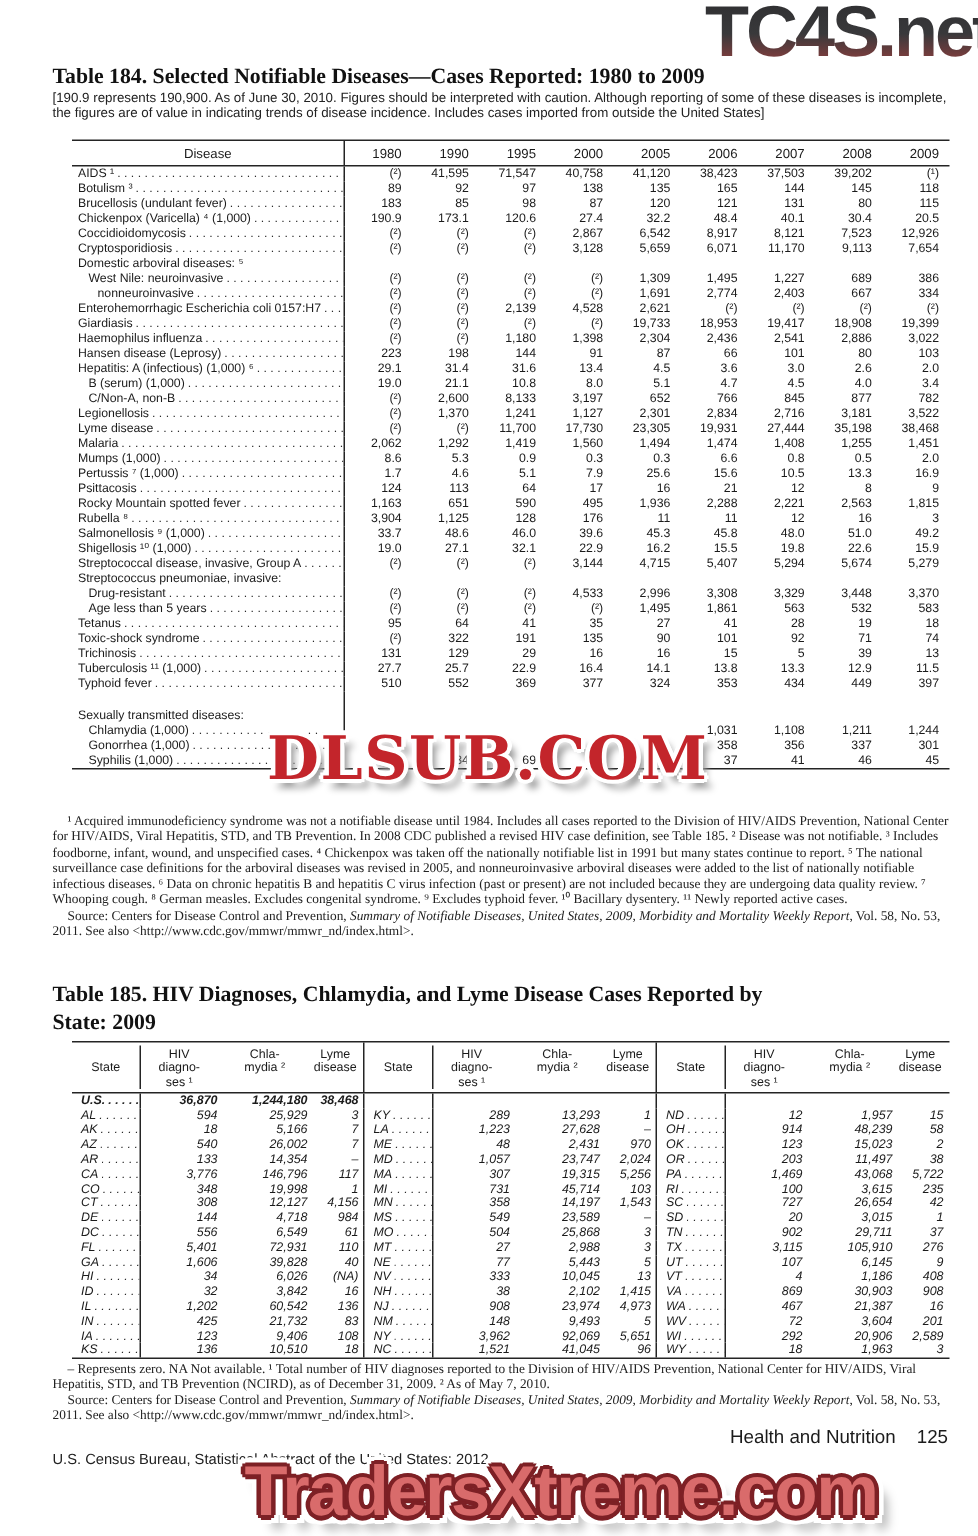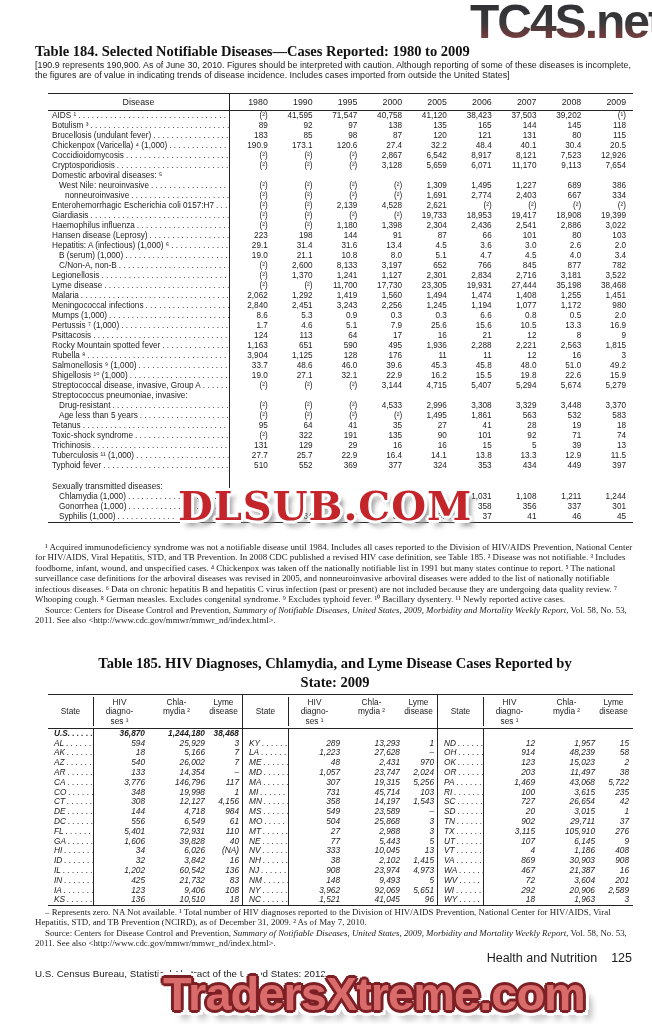--- a/index.html
+++ b/index.html
@@ -27,21 +27,21 @@
       -3px 0 0 #7d2025, 3px 0 0 #7d2025, 0 -3px 0 #7d2025, 0 3px 0 #7d2025,
       -5px -5px 0 #fff, 5px -5px 0 #fff, -5px 5px 0 #fff, 5px 5px 0 #fff,
       -6px 0 0 #fff, 6px 0 0 #fff, 0 -6px 0 #fff, 0 6px 0 #fff,
       8px 9px 7px #a8a8a8;}
 
   
   .t-title{position:absolute;left:35px;width:600px;
     font-family:"Liberation Serif","DejaVu Serif",serif;font-weight:bold;
     font-size:14.5px;line-height:19px;color:#111;}
   #t184-title{top:42px;}
-  #t185-title{top:654px;text-align:center;}
+  #t185-title{top:654px;}
   .note{position:absolute;left:35px;width:600px;font-size:8.9px;line-height:10.4px;color:#222;}
   #t184-note{top:60px;}
   .footnotes{position:absolute;left:35px;width:600px;font-size:8.9px;line-height:10.45px;color:#222;font-family:Liberation Serif, serif;}
   #t184-foot{top:542px;}
   #t185-foot{top:907px;}
   .footnotes p{margin:0;text-indent:10px;}
   .ital{font-style:italic;}
 
   
   .t184{position:absolute;left:48px;top:93px;width:585px;font-size:8.2px;}
@@ -421,37 +421,20 @@
             <div class="vc">1,560</div>
             <div class="vc">1,494</div>
             <div class="vc">1,474</div>
             <div class="vc">1,408</div>
             <div class="vc">1,255</div>
             <div class="vc">1,451</div>
           </div>
         </div>
         <div class="r">
           <div class="n">
-            <span class="lab">Meningococcal infections</span>
-            <span class="lead"></span>
-          </div>
-          <div class="vals">
-            <div class="vc">2,840</div>
-            <div class="vc">2,451</div>
-            <div class="vc">3,243</div>
-            <div class="vc">2,256</div>
-            <div class="vc">1,245</div>
-            <div class="vc">1,194</div>
-            <div class="vc">1,077</div>
-            <div class="vc">1,172</div>
-            <div class="vc">980</div>
-          </div>
-        </div>
-        <div class="r">
-          <div class="n">
             <span class="lab">Mumps (1,000)</span>
             <span class="lead"></span>
           </div>
           <div class="vals">
             <div class="vc">8.6</div>
             <div class="vc">5.3</div>
             <div class="vc">0.9</div>
             <div class="vc">0.3</div>
             <div class="vc">0.3</div>
             <div class="vc">6.6</div>

